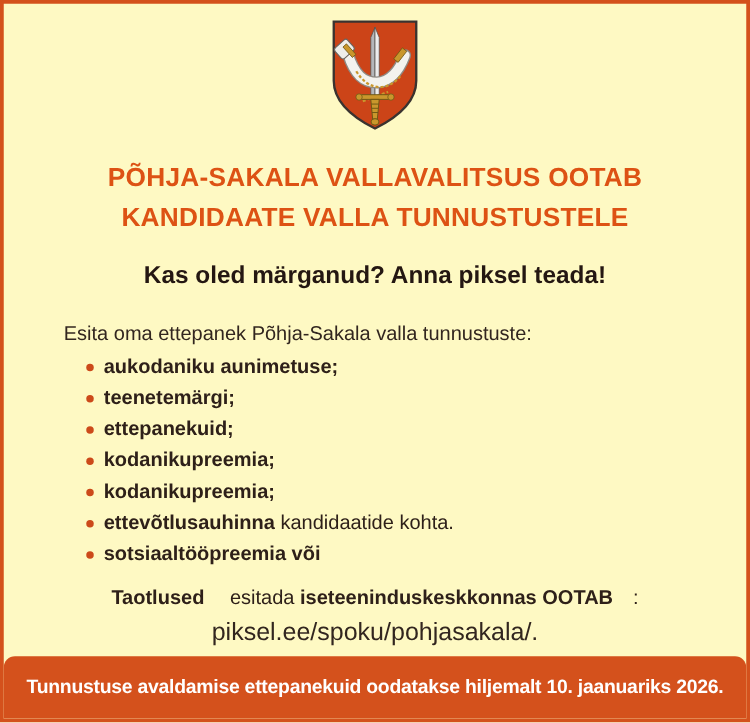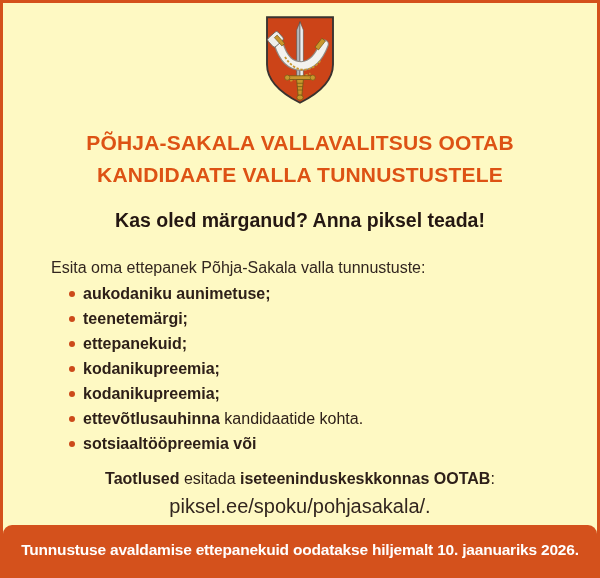--- a/index.html
+++ b/index.html
@@ -56,21 +56,21 @@
     border-radius:50%;
     background:#cc4a1a;
   }
   .awards li .rest{font-weight:normal;}
   .apply{
     margin:16px 0 0;
     text-align:center;
     font-size:16px;
     line-height:20px;
   }
-  .apply .n{font-weight:normal;}
+  .apply .n{font-weight:normal;margin-left:16px;}
   .apply .b{font-weight:bold;}
   .link{
     margin:6px 0 0;
     text-align:center;
     font-size:20px;
     font-weight:normal;
     color:#32261f;
   }
   .banner{
     position:absolute;

